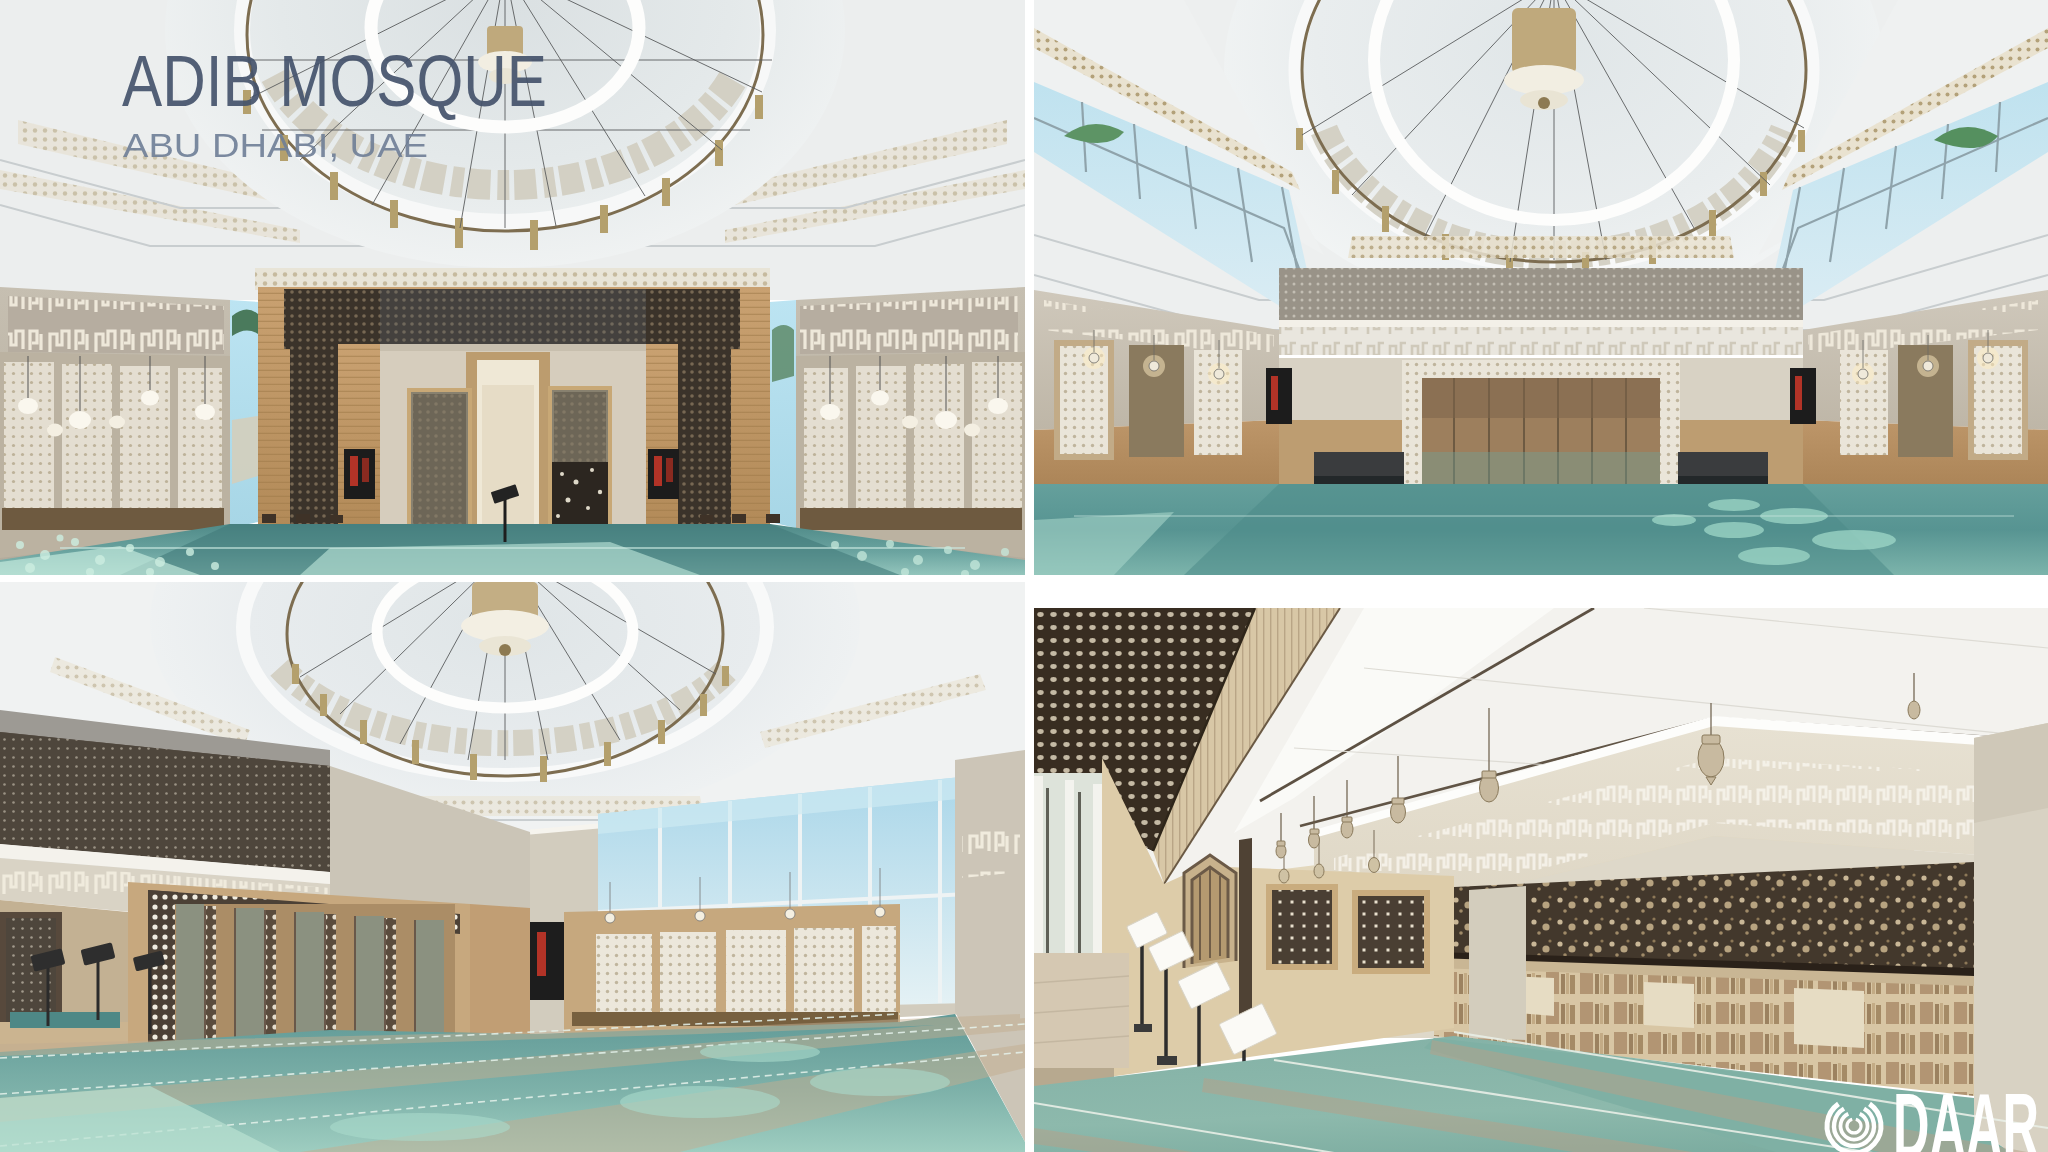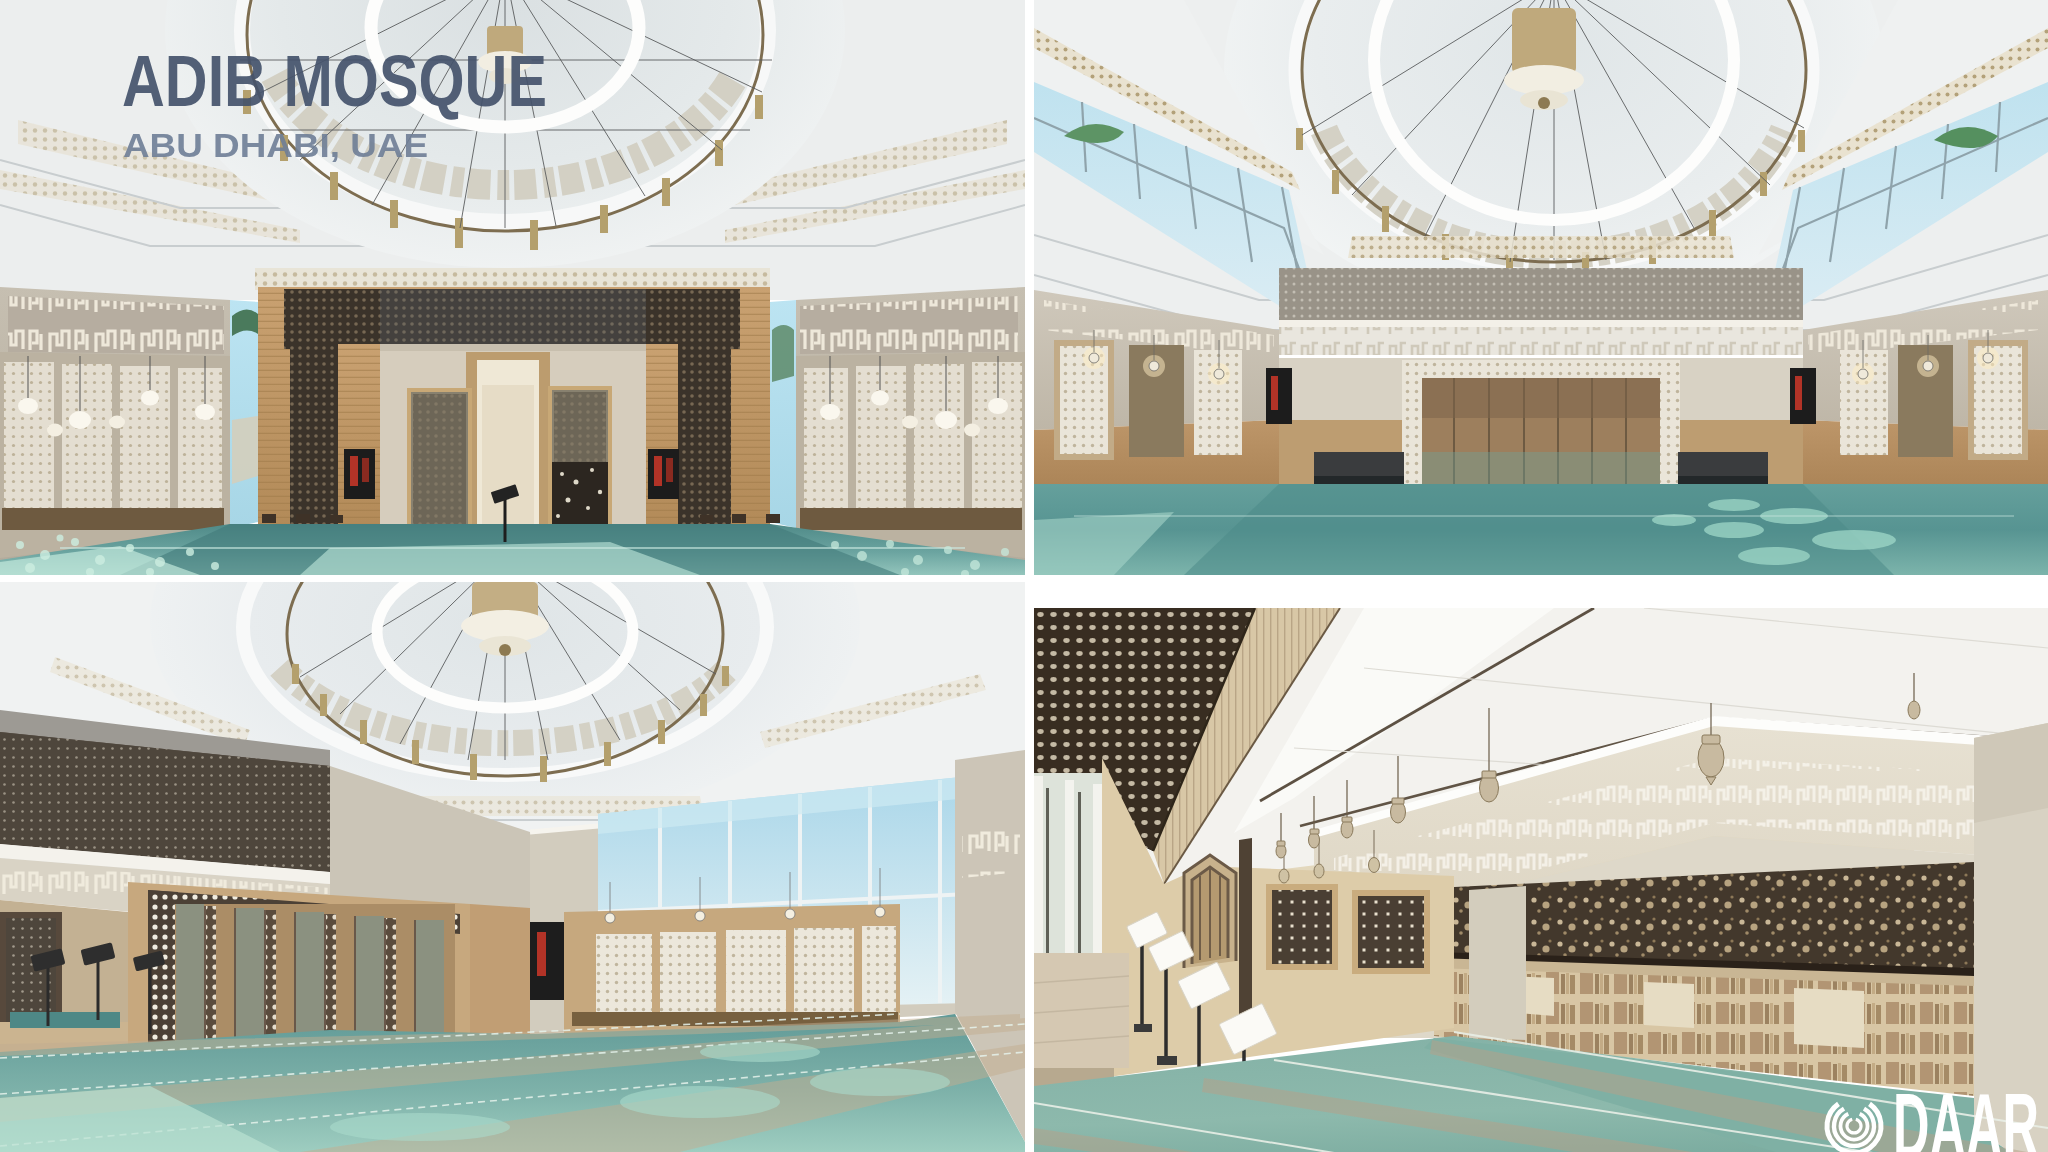--- a/index.html
+++ b/index.html
@@ -3,21 +3,21 @@
 <meta charset="utf-8">
 <style>
 html,body{margin:0;padding:0;background:#ffffff;}
 #page{position:relative;width:2048px;height:1152px;background:#ffffff;overflow:hidden;font-family:"Liberation Sans",sans-serif;}
 .q{position:absolute;}
 </style>
 </head>
 <body>
 <div id="page">
 
-<div class="q" style="left:0;top:0;width:1025px;height:575px;font-weight:bold;">
+<div class="q" style="left:0;top:0;width:1025px;height:575px;">
 <svg width="1025" height="575" viewBox="0 0 1025 575" xmlns="http://www.w3.org/2000/svg">
 <defs>
 <radialGradient id="tdome" cx="50%" cy="45%" r="60%">
 <stop offset="0%" stop-color="#dae0e2"></stop>
             <stop offset="55%" stop-color="#e4e9ea"></stop>
             <stop offset="100%" stop-color="#f2f4f4"></stop>
 </radialGradient>
 <linearGradient id="twood" x1="0" y1="0" x2="0" y2="1">
 <stop offset="0%" stop-color="#c9a171"></stop>
             <stop offset="100%" stop-color="#b28a58"></stop>

